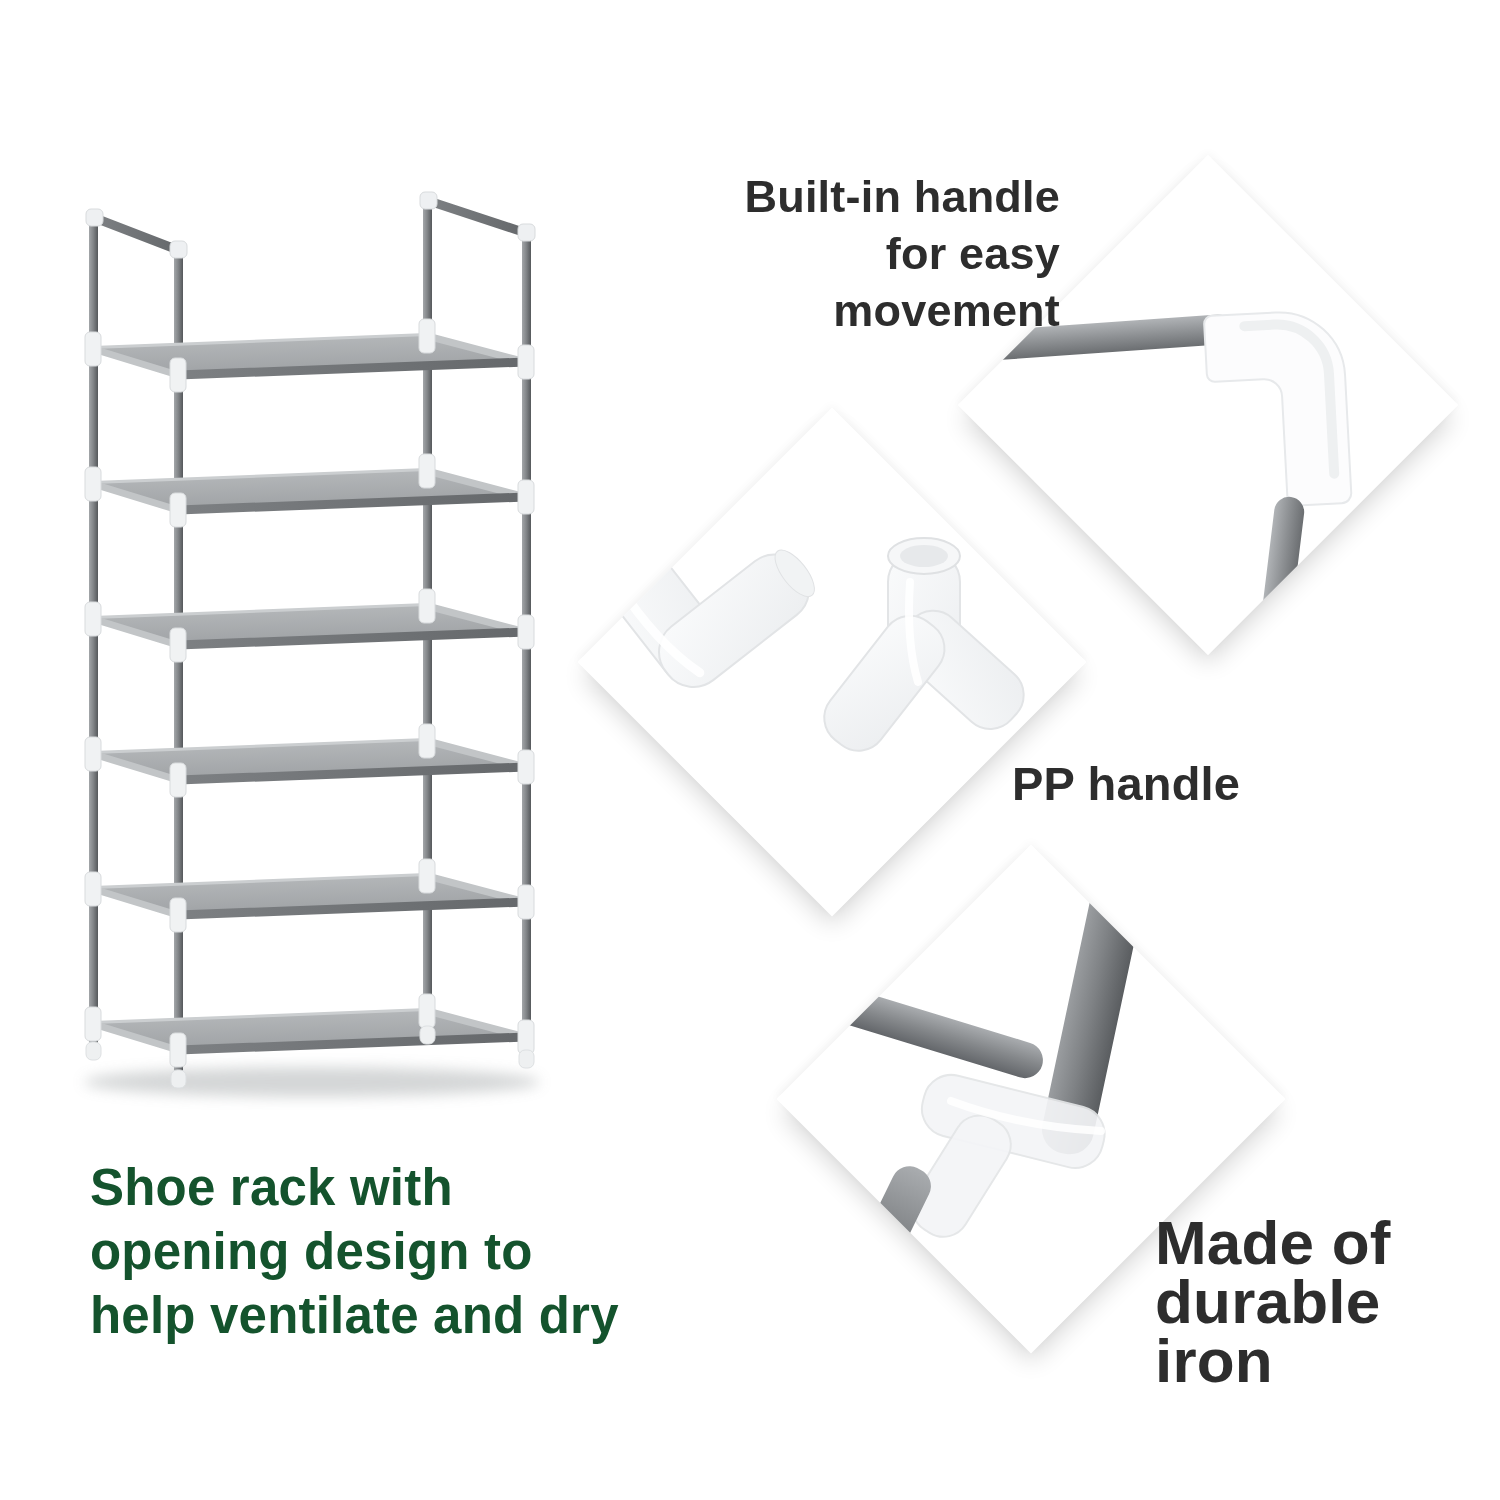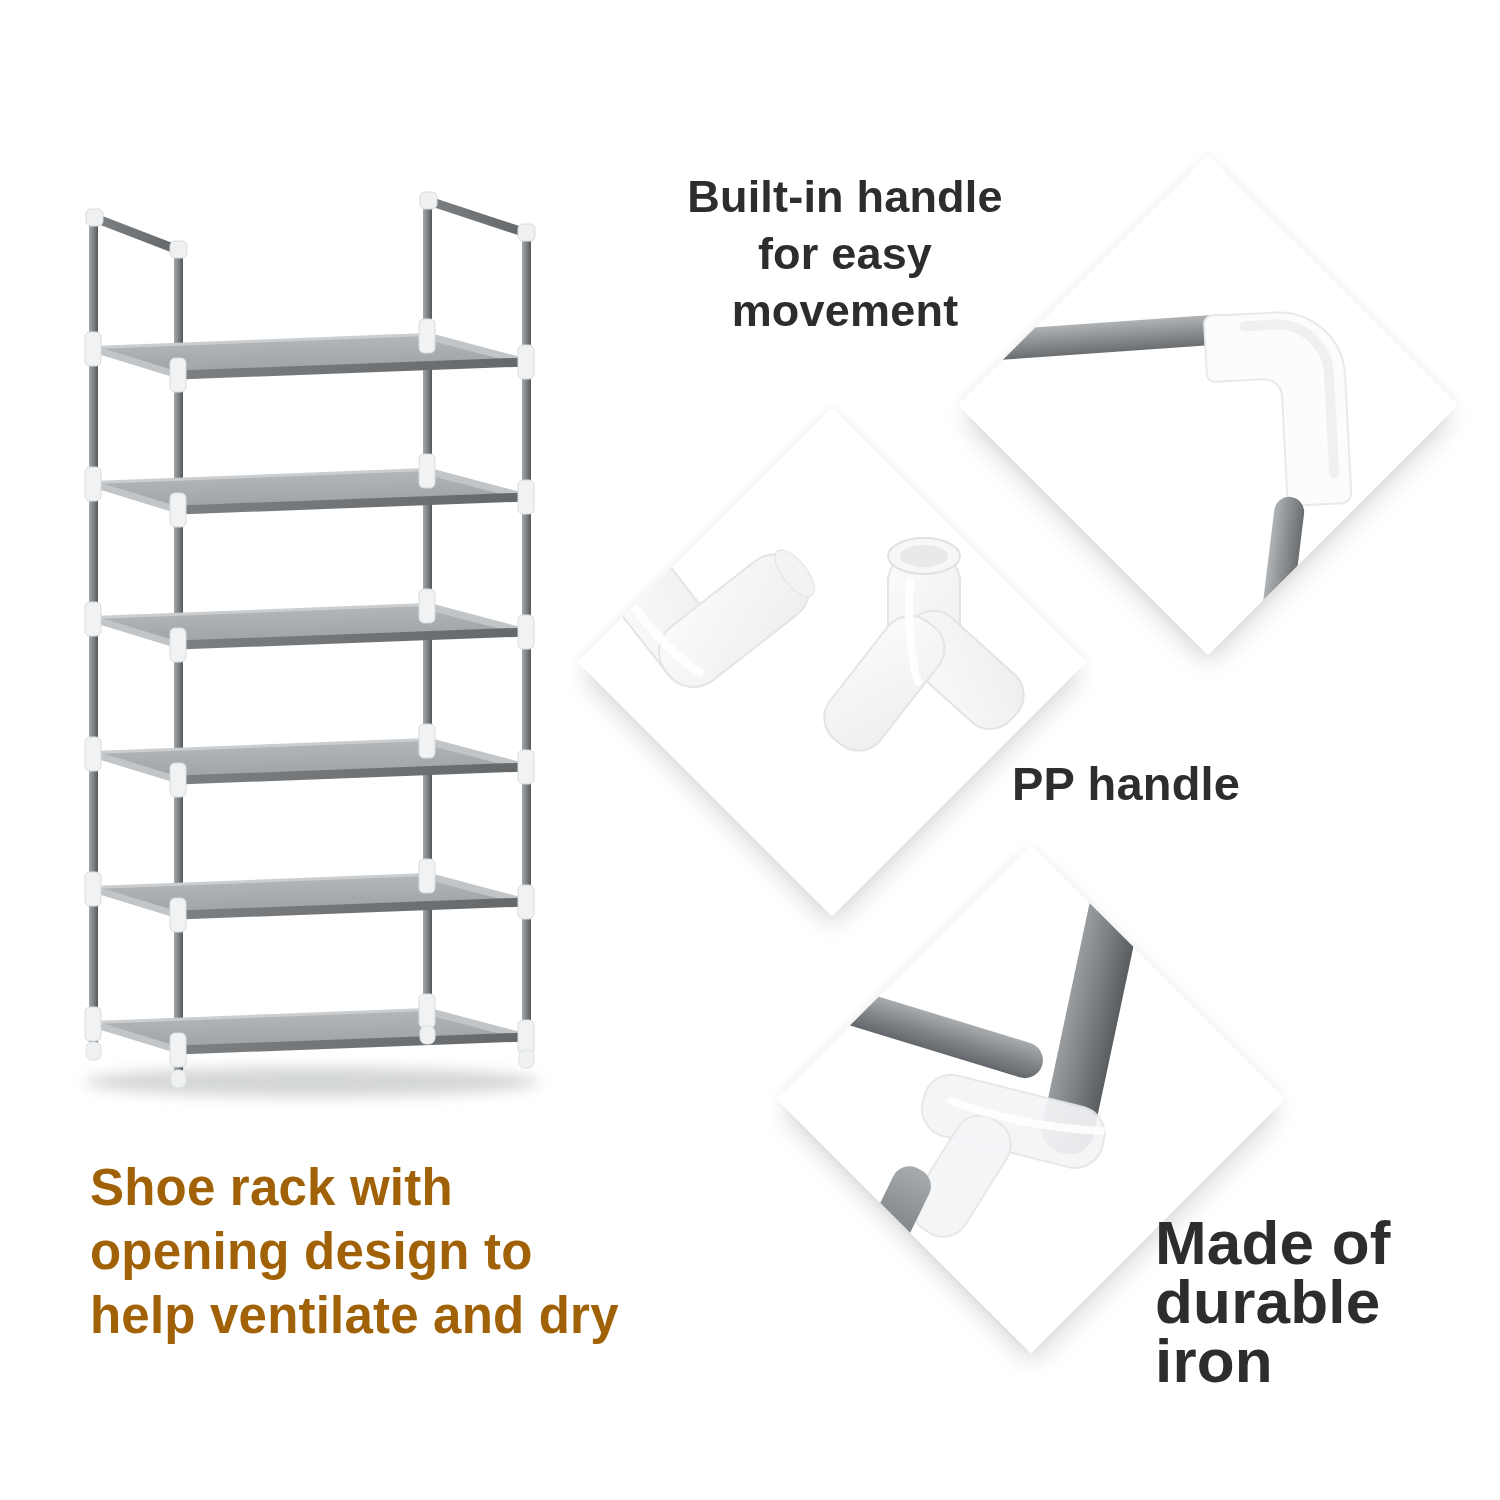--- a/index.html
+++ b/index.html
@@ -3,24 +3,24 @@
 <meta charset="utf-8">
 <style>
   html,body{margin:0;padding:0;background:#ffffff;}
   .canvas{
     position:relative;width:1500px;height:1500px;background:#ffffff;overflow:hidden;
     font-family:"Liberation Sans","DejaVu Sans",sans-serif;
   }
   .caption{
     position:absolute;color:#2d2d2d;font-weight:700;white-space:pre-line;letter-spacing:0.2px;
   }
-  .caption-handle{left:630px;top:168px;width:430px;font-size:45px;line-height:57px;text-align:center;}
+  .caption-handle{left:630px;top:168px;width:430px;font-size:45px;line-height:57px;text-align:right;}
   .caption-pp{left:1012px;top:758px;font-size:47px;line-height:52px;}
   .caption-iron{left:1155px;top:1213px;font-size:62px;line-height:59px;}
-  .caption-main{left:90px;top:1156px;font-size:51px;line-height:64px;color:#a16207;}
+  .caption-main{left:90px;top:1156px;font-size:51px;line-height:64px;color:#14532d;}
   .diamond{
     position:absolute;background:#ffffff;transform:rotate(45deg);overflow:hidden;
     box-shadow:10px 10px 24px -4px rgba(0,0,0,0.16), -2px -2px 10px rgba(0,0,0,0.04);
   }
   .d1{left:1031px;top:228px;width:354px;height:354px;}
   .d2{left:652px;top:482px;width:360px;height:360px;}
   .d3{left:851px;top:919px;width:360px;height:360px;}
   .diamond-inner{
     position:absolute;left:50%;top:50%;width:520px;height:520px;
     transform:translate(-50%,-50%) rotate(-45deg);

